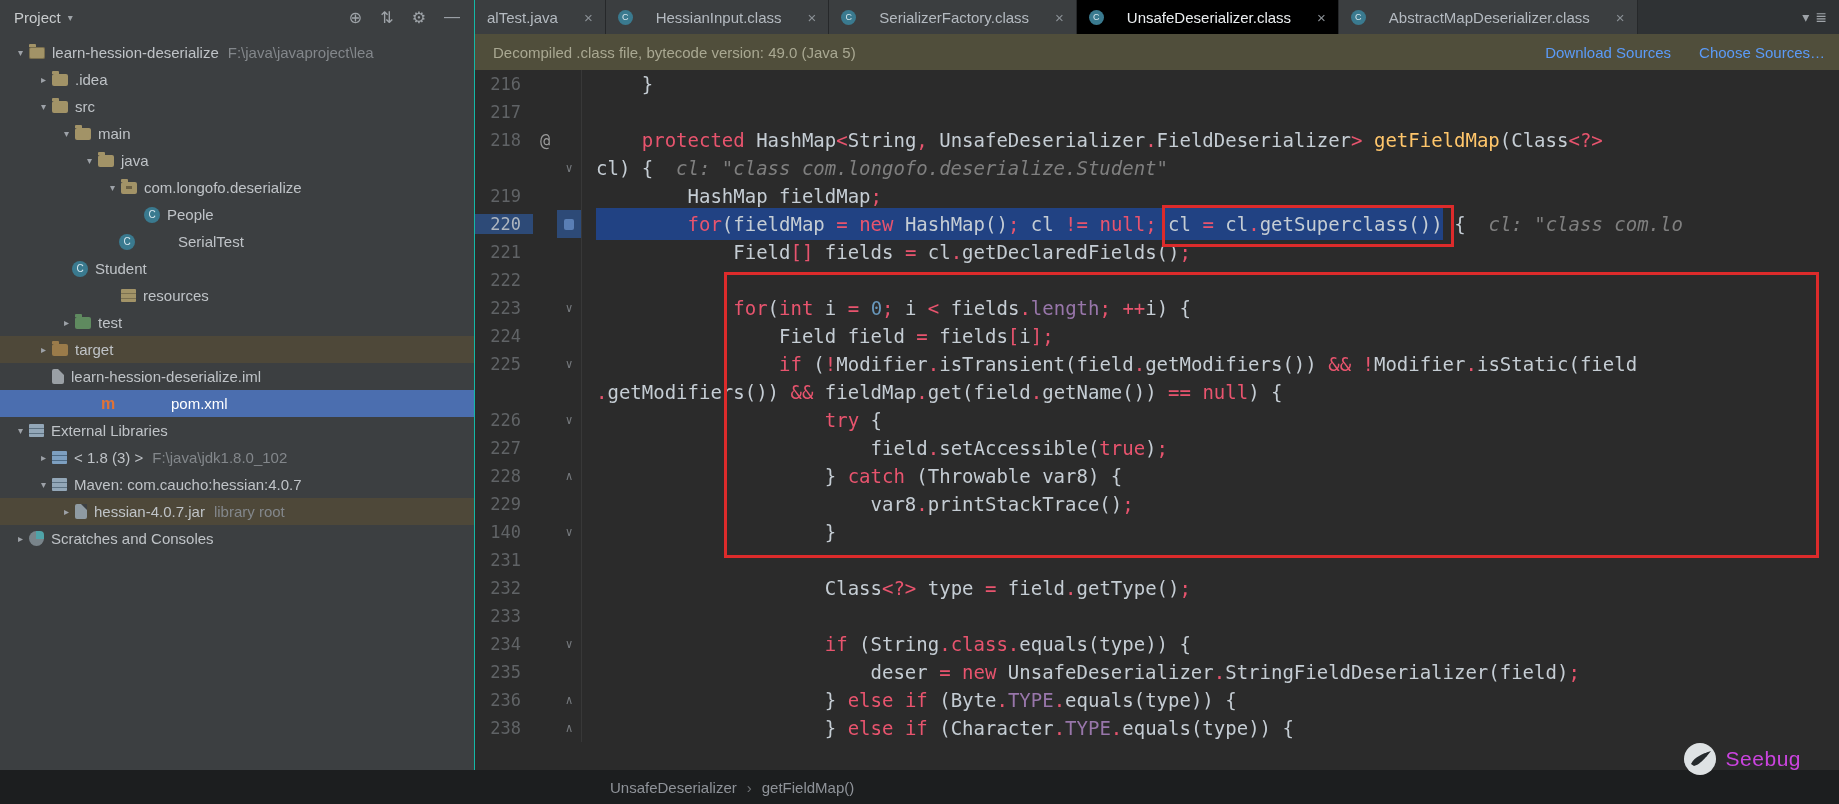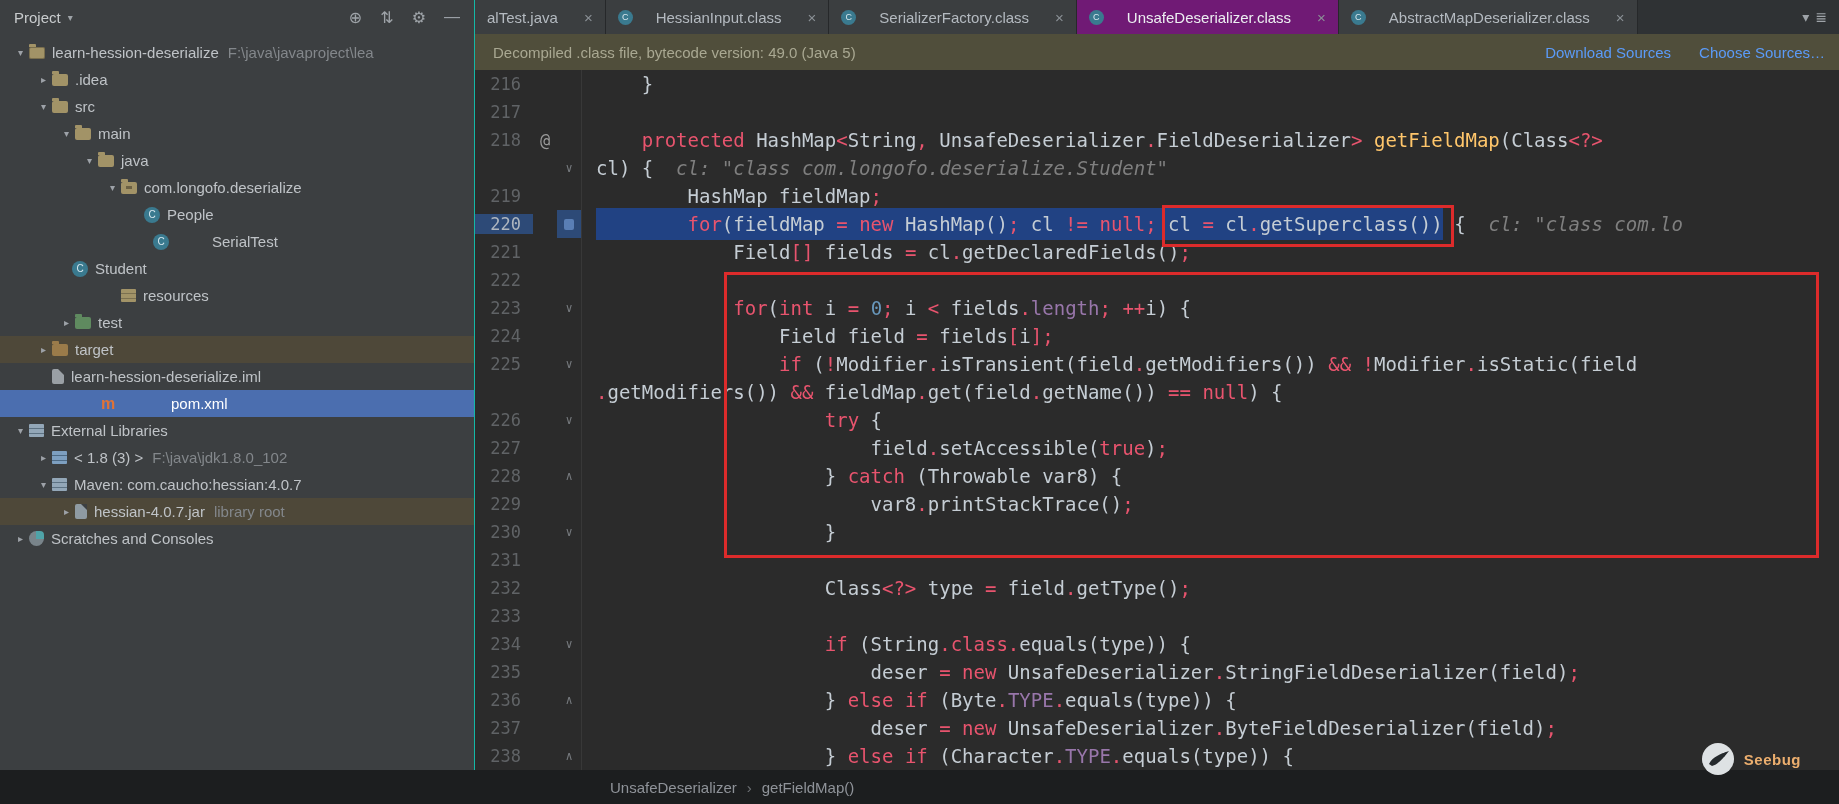--- a/index.html
+++ b/index.html
@@ -38,21 +38,21 @@
   .i-jar{background:#8f9ba3;}
   .i-resources{width:15px;height:13px;border-radius:1px;background:repeating-linear-gradient(180deg,#a29367 0 4px,#7b7050 4px 5px);}
   .i-library{width:15px;height:13px;border-radius:1px;background:repeating-linear-gradient(180deg,#93a7b8 0 4px,#5d7283 4px 5px);}
   .i-jdk{width:15px;height:13px;border-radius:1px;background:repeating-linear-gradient(180deg,#7d9fc0 0 4px,#4d6a85 4px 5px);}
   .i-scratches{width:15px;height:15px;border-radius:50%;background:#79848a;position:relative;}
   .i-scratches::after{content:"";position:absolute;left:7px;top:0;width:8px;height:8px;border-radius:0 50% 0 0;background:#4fa3a8;}
   
   .tabbar{position:absolute;left:475px;top:0;right:0;height:34px;background:#2f3234;display:flex;align-items:stretch;}
   .tabs-wrap{display:flex;align-items:stretch;}
   .tab{display:flex;align-items:center;gap:23px;padding:0 12px;background:#3b3e40;border-right:1px solid #26282a;color:#b4bac0;font-size:15px;white-space:nowrap;}
-  .tab.active{background:#701a75;color:#eceff1;text-align:right;}
+  .tab.active{background:#000000;color:#eceff1;text-align:right;}
   .tab .i-class{width:15px;height:15px;line-height:15px;font-size:9px;}
   .tab-close{color:#8b9196;font-size:15px;margin-left:3px;}
   .tabbar-end{margin-left:auto;display:flex;align-items:center;gap:6px;padding:0 12px;color:#9ea3a8;font-size:14px;}
   
   .banner{position:absolute;left:475px;top:34px;right:0;height:36px;background:#504e3b;display:flex;align-items:center;box-sizing:border-box;padding:0 14px 0 18px;font-size:15px;color:#a9a892;}
   .banner-links{margin-left:auto;display:flex;gap:28px;}
   .banner-link{color:#5b9bf8;cursor:pointer;}
   
   .code{position:absolute;left:475px;top:70px;right:0;height:700px;background:#2b2b2b;font-family:"DejaVu Sans Mono",monospace;font-size:19px;}
   .crow{height:28px;display:flex;align-items:center;}
@@ -72,21 +72,21 @@
   
   .annotation-box{position:absolute;border:3px solid #dd2b2b;pointer-events:none;z-index:5;}
   #annotation-box-1{left:1162px;top:205px;width:286px;height:36px;}
   #annotation-box-2{left:724px;top:272px;width:1089px;height:280px;}
   
   .footer{position:absolute;left:0;top:770px;width:1839px;height:34px;background:#1c1e1f;display:flex;align-items:center;font-size:15px;color:#8f9399;}
   .breadcrumbs{margin-left:610px;display:flex;align-items:center;gap:10px;}
   .bc-sep{color:#6e7276;}
   
   .watermark{position:absolute;right:38px;top:742px;display:flex;align-items:center;gap:9px;opacity:.92;z-index:6;}
-  .wm-text{color:#fdba74;font-size:15px;font-weight:bold;letter-spacing:.5px;}
+  .wm-text{color:#d946ef;font-size:21px;font-weight:normal;letter-spacing:.5px;}
 </style>
 </head>
 <body>
 
 <div class="sidebar">
   <div class="sidebar-header">
     <span class="sh-title">Project</span>
     <span class="sh-caret">▾</span>
     <span class="sh-icons">
         <span class="sh-icon">⊕</span>
@@ -125,21 +125,21 @@
       <div class="tree-row" style="padding-left: 104px;">
         <span class="tr-arrow">▾</span>
         <span class="tr-icon i-package"></span>
         <span class="tr-label">com.longofo.deserialize</span>
       </div>
       <div class="tree-row" style="padding-left: 127px;">
         <span class="tr-arrow"></span>
         <span class="tr-icon i-class"></span>
         <span class="tr-label">People</span>
       </div>
-      <div class="tree-row" style="padding-left: 100px; gap: 36px;">
+      <div class="tree-row" style="padding-left: 66px; gap: 36px;">
         <span class="tr-arrow"></span>
         <span class="tr-icon i-class"></span>
         <span class="tr-label">SerialTest</span>
       </div>
       <div class="tree-row" style="padding-left: 55px;">
         <span class="tr-arrow"></span>
         <span class="tr-icon i-class"></span>
         <span class="tr-label">Student</span>
       </div>
       <div class="tree-row" style="padding-left: 104px;">
@@ -331,21 +331,21 @@
       <span class="cfold">∧</span>
       <span class="ccode"><span class="t-p">                    } </span><span class="t-k">catch</span><span class="t-p"> (Throwable var8) {</span></span>
     </div>
     <div class="crow">
       <span class="cnum">229</span>
       <span class="cann"></span>
       <span class="cfold"></span>
       <span class="ccode"><span class="t-p">                        var8</span><span class="t-k">.</span><span class="t-p">printStackTrace()</span><span class="t-k">;</span></span>
     </div>
     <div class="crow">
-      <span class="cnum">230</span>
+      <span class="cnum">140</span>
       <span class="cann"></span>
       <span class="cfold">∨</span>
       <span class="ccode"><span class="t-p">                    }</span></span>
     </div>
     <div class="crow">
       <span class="cnum">231</span>
       <span class="cann"></span>
       <span class="cfold"></span>
       <span class="ccode"></span>
     </div>
@@ -370,26 +370,20 @@
       <span class="cnum">235</span>
       <span class="cann"></span>
       <span class="cfold"></span>
       <span class="ccode"><span class="t-p">                        deser </span><span class="t-k">=</span><span class="t-p"> </span><span class="t-k">new</span><span class="t-p"> UnsafeDeserializer</span><span class="t-k">.</span><span class="t-p">StringFieldDeserializer(field)</span><span class="t-k">;</span></span>
     </div>
     <div class="crow">
       <span class="cnum">236</span>
       <span class="cann"></span>
       <span class="cfold">∧</span>
       <span class="ccode"><span class="t-p">                    } </span><span class="t-k">else</span><span class="t-p"> </span><span class="t-k">if</span><span class="t-p"> (Byte</span><span class="t-k">.</span><span class="t-fld">TYPE</span><span class="t-k">.</span><span class="t-p">equals(type)) {</span></span>
-    </div>
-    <div class="crow">
-      <span class="cnum">237</span>
-      <span class="cann"></span>
-      <span class="cfold"></span>
-      <span class="ccode"><span class="t-p">                        deser </span><span class="t-k">=</span><span class="t-p"> </span><span class="t-k">new</span><span class="t-p"> UnsafeDeserializer</span><span class="t-k">.</span><span class="t-p">ByteFieldDeserializer(field)</span><span class="t-k">;</span></span>
     </div>
     <div class="crow">
       <span class="cnum">238</span>
       <span class="cann"></span>
       <span class="cfold">∧</span>
       <span class="ccode"><span class="t-p">                    } </span><span class="t-k">else</span><span class="t-p"> </span><span class="t-k">if</span><span class="t-p"> (Character</span><span class="t-k">.</span><span class="t-fld">TYPE</span><span class="t-k">.</span><span class="t-p">equals(type)) {</span></span>
     </div>
   </div>
 
 <div class="annotation-box" id="annotation-box-1"></div>

